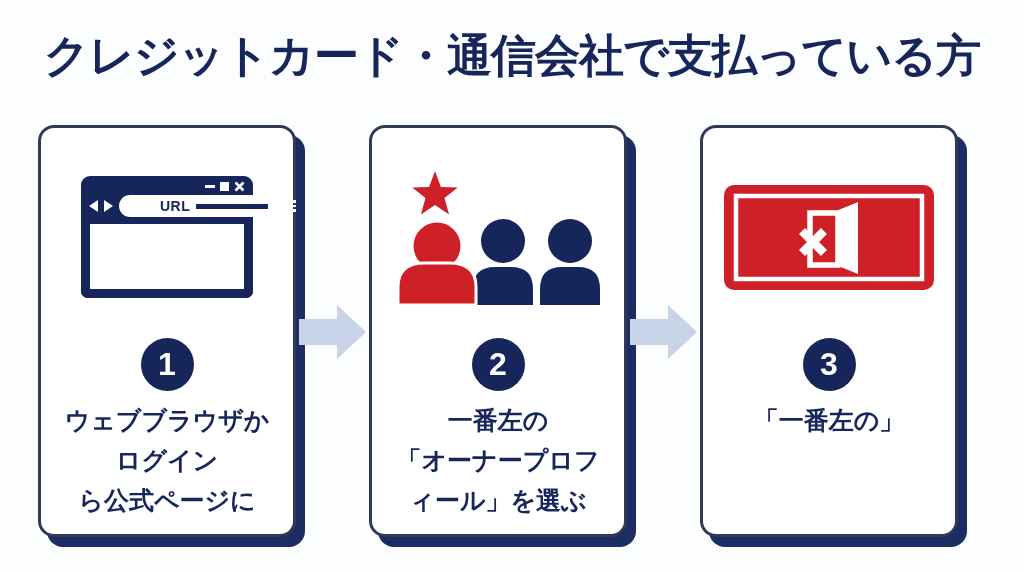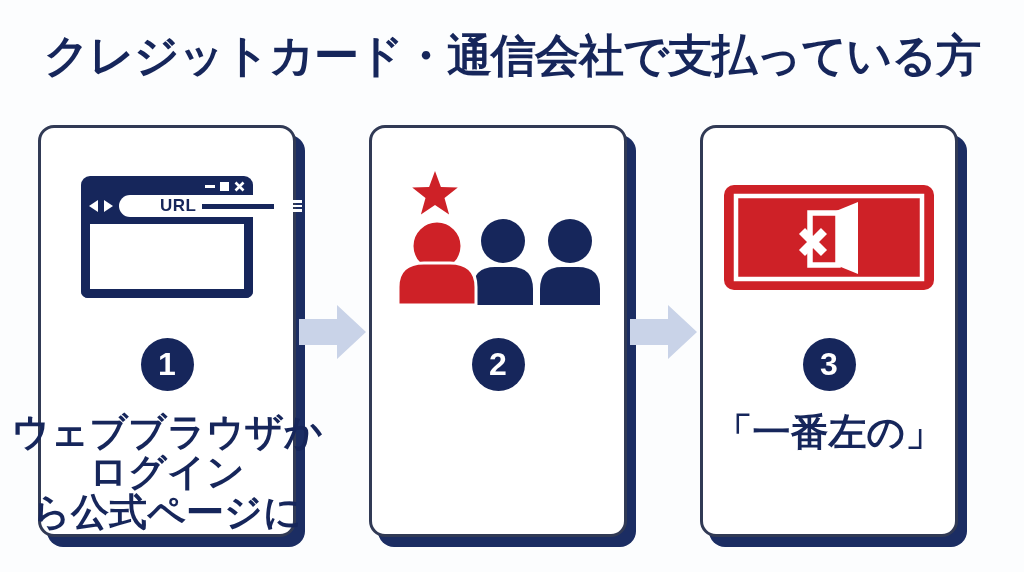--- a/index.html
+++ b/index.html
@@ -31,39 +31,39 @@
 
   .art { margin-top:34px; height:150px; display:flex; align-items:center; justify-content:center; }
 
   .badge {
     margin-top:26px; width:53px; height:53px; border-radius:50%;
     background:#16265b; color:#ffffff; font-size:32px; font-weight:bold;
     display:flex; align-items:center; justify-content:center;
   }
 
   .caption {
-    margin-top:21px; text-align:center;
-    font-size:38px; line-height:40px; font-weight:bold; color:#16265b;
+    margin-top:9px; text-align:center;
+    font-size:25px; line-height:40px; font-weight:bold; color:#16265b;
     white-space:nowrap;
   }
 
   
   .browser { width:172px; }
   .b-top { background:#16265b; border-radius:9px 9px 0 0; padding:4px 8px 7px 8px; }
   .b-controls { display:flex; justify-content:flex-end; align-items:center; gap:5px; height:12px; }
   .ic-min { width:10px; height:3px; background:#fff; }
   .ic-max { width:9px; height:9px; background:#fff; }
   .b-nav { display:flex; align-items:center; gap:6px; margin-top:3px; }
   .tri-left  { width:0; height:0; border-top:6px solid transparent; border-bottom:6px solid transparent; border-right:9px solid #fff; }
   .tri-right { width:0; height:0; border-top:6px solid transparent; border-bottom:6px solid transparent; border-left:9px solid #fff; }
   .b-url {
     flex:1; height:22px; background:#fff; border-radius:11px;
     display:flex; align-items:center; padding:0 9px; gap:6px;
   }
-  .b-url-label { color:#16265b; font-size:17px; font-weight:bold; letter-spacing:.5px;padding-left:32px; }
+  .b-url-label { color:#16265b; font-size:14px; font-weight:bold; letter-spacing:.5px;padding-left:32px; }
   .b-url-line { width:72px; height:5px; background:#16265b; }
   .ic-menu { display:flex; flex-direction:column; gap:2px; }
   .ic-menu i { display:block; width:13px; height:2.5px; background:#fff; }
   .b-body {
     height:74px; background:#fff;
     border:9px solid #16265b; border-top:none; border-radius:0 0 7px 7px;
   }
 </style>
 </head>
 <body>
@@ -126,20 +126,25 @@
           <circle cx="174" cy="72" r="22" fill="#16265b"></circle>
           <path d="M144,136 V120 Q144,98 166,98 H182 Q204,98 204,120 V136 Z" fill="#16265b"></path>
 
           <polygon points="39,2 44.9,17.9 61.8,18.6 48.5,29.1 53.1,45.4 39,36 24.9,45.4 29.5,29.1 16.2,18.6 33.1,17.9" fill="#ce2127"></polygon>
 
           <circle cx="41" cy="77" r="25" fill="#ce2127" stroke="#ffffff" stroke-width="3"></circle>
           <path d="M2,136 V118 Q2,94 28,94 H54 Q80,94 80,118 V136 Z" fill="#ce2127" stroke="#ffffff" stroke-width="3"></path>
         </svg>
       </div>
       <div class="badge">2</div>
+      <div class="caption">
+        <div>一番左の</div>
+        <div>「オーナープロフ</div>
+        <div>ィール」を選ぶ</div>
+      </div>
     </section>
 
     <div class="arrow-wrap">
       <svg width="68" height="58" viewBox="0 0 68 58">
         <polygon points="0,16 38,16 38,2 67,29 38,56 38,42 0,42" fill="#c9d3e8"></polygon>
       </svg>
     </div>
 
     <section class="card">
       <div class="art">

